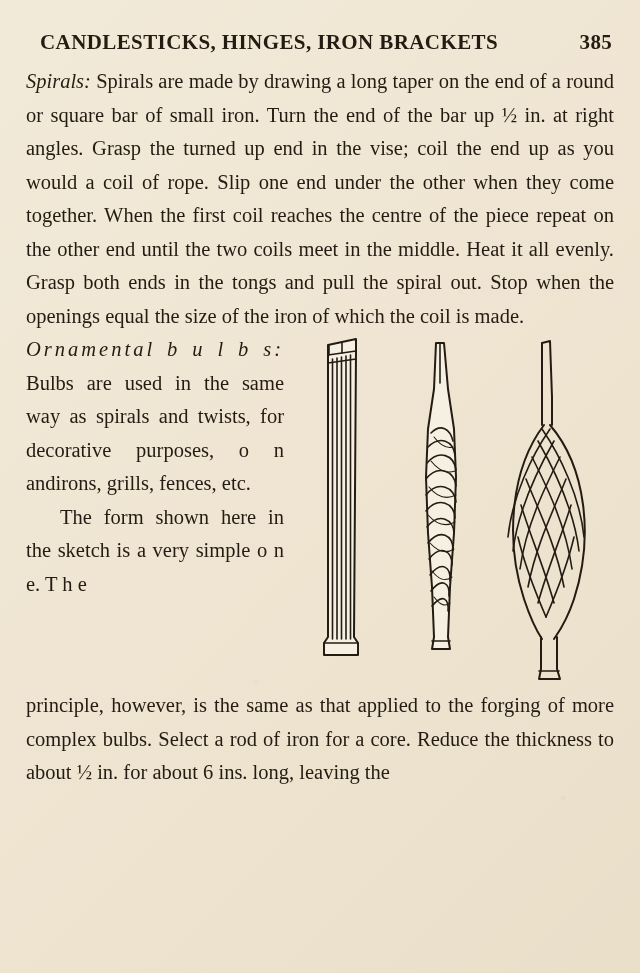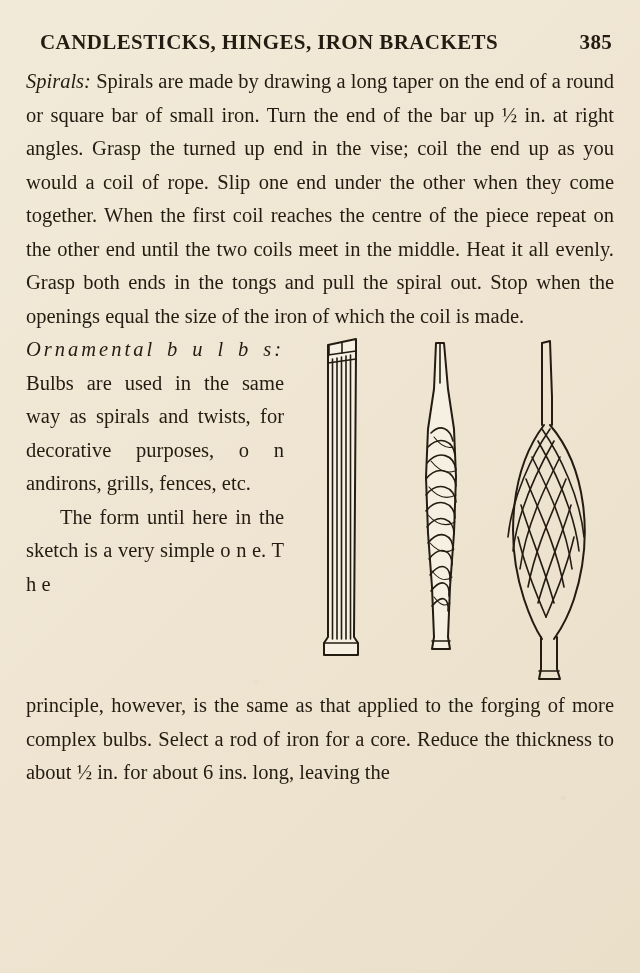--- a/index.html
+++ b/index.html
@@ -183,20 +183,20 @@
 
           </g>
         </svg>
       </div>
 
       <p class="para narrow">
         <span class="run-in sp-wide">Ornamental  b u l b s:</span>
         <span>Bulbs are used in the same way as spirals and twists, for decor­ative  purposes,  o n andirons, grills, fences, etc.</span>
       </p>
 
-      <p class="para narrow indent">The form until here in the sketch is a very simple  o n e.   T h e</p>
+      <p class="para narrow indent">The form shown here in the sketch is a very simple  o n e.   T h e</p>
 
     </div>
 
     <p class="para wide-after">principle, however, is the same as that applied to the forging of more complex bulbs. Select a rod of iron for a core.  Reduce the thickness to about ½ in. for about 6 ins. long, leaving the</p>
 
   </div>
 </div>
 
 </body></html>

